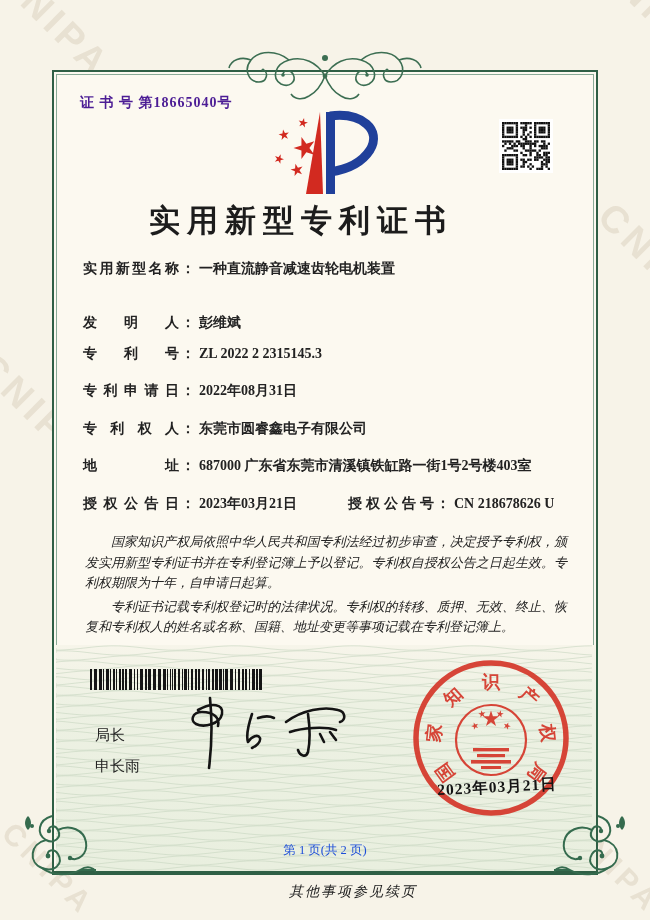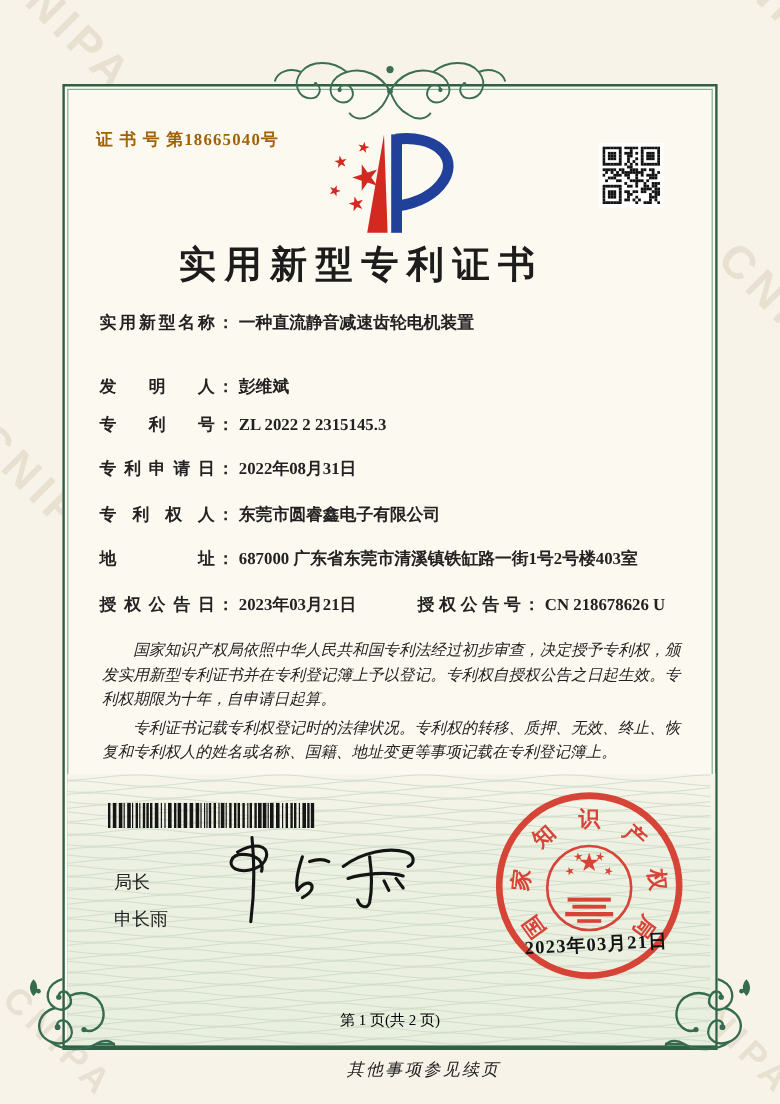--- a/index.html
+++ b/index.html
@@ -33,22 +33,22 @@
   .ornament-top{position:absolute;left:225px;top:42px;width:200px;height:64px;}
   .flourish{position:absolute;width:74px;height:70px;}
   .flourish.bl{left:22px;top:814px;}
   .flourish.br{left:554px;top:814px;transform:scaleX(-1);}
 
   
   .waveband{position:absolute;left:56px;top:645px;width:540px;height:226px;
             background:linear-gradient(to bottom,#f7f5ea 0px,#edf1e3 60px,#e9efdf 100%);}
 
   
-  .cert-no{position:absolute;left:80px;top:108px;font-size:14px;font-weight:600;
-           color:#a16207;letter-spacing:1px;}
+  .cert-no{position:absolute;left:80px;top:94px;font-size:14px;font-weight:600;
+           color:#4c1d95;letter-spacing:1px;}
   .logo{position:absolute;left:270px;top:106px;width:120px;height:95px;}
   .qr{position:absolute;left:499px;top:119px;width:54px;height:54px;background:#fff;padding:3px;}
   .title{position:absolute;left:0;top:200px;width:602px;text-align:center;
          font-size:31px;font-weight:bold;color:var(--ink,#1c1c1c);letter-spacing:7px;}
 
   
   .field-row{position:absolute;left:83px;width:500px;height:20px;font-size:14px;
              font-weight:600;color:#222;white-space:nowrap;}
   .f-label{display:inline-block;width:96px;text-align:justify;text-align-last:justify;
            vertical-align:top;}
@@ -76,21 +76,21 @@
   .seal svg{position:absolute;left:0;top:0;}
   .seal-char{position:absolute;left:50%;top:50%;font-size:18px;font-weight:bold;
              color:var(--seal-red,#d5382b);width:20px;margin-left:-10px;margin-top:-11px;
              text-align:center;}
   .seal-date{position:absolute;left:418px;top:777px;width:158px;text-align:center;
              font-size:15.5px;font-weight:bold;color:#141414;transform:rotate(-3deg);
              letter-spacing:1px;z-index:5;}
 
   
   .page-info{position:absolute;left:0;top:842px;width:650px;text-align:center;
-             font-size:12.5px;color:#000000;}
+             font-size:12.5px;color:#1d4ed8;}
   .cont-note{position:absolute;left:0;top:883px;width:650px;text-align:center;
              font-size:14px;color:#222;font-style:italic;letter-spacing:2px;margin-left:28px;}
 </style>
 </head>
 <body>
 
 <div class="page">
 
   <span class="wm wm-a">CNIPA</span>
   <span class="wm wm-b">CNIPA</span>

